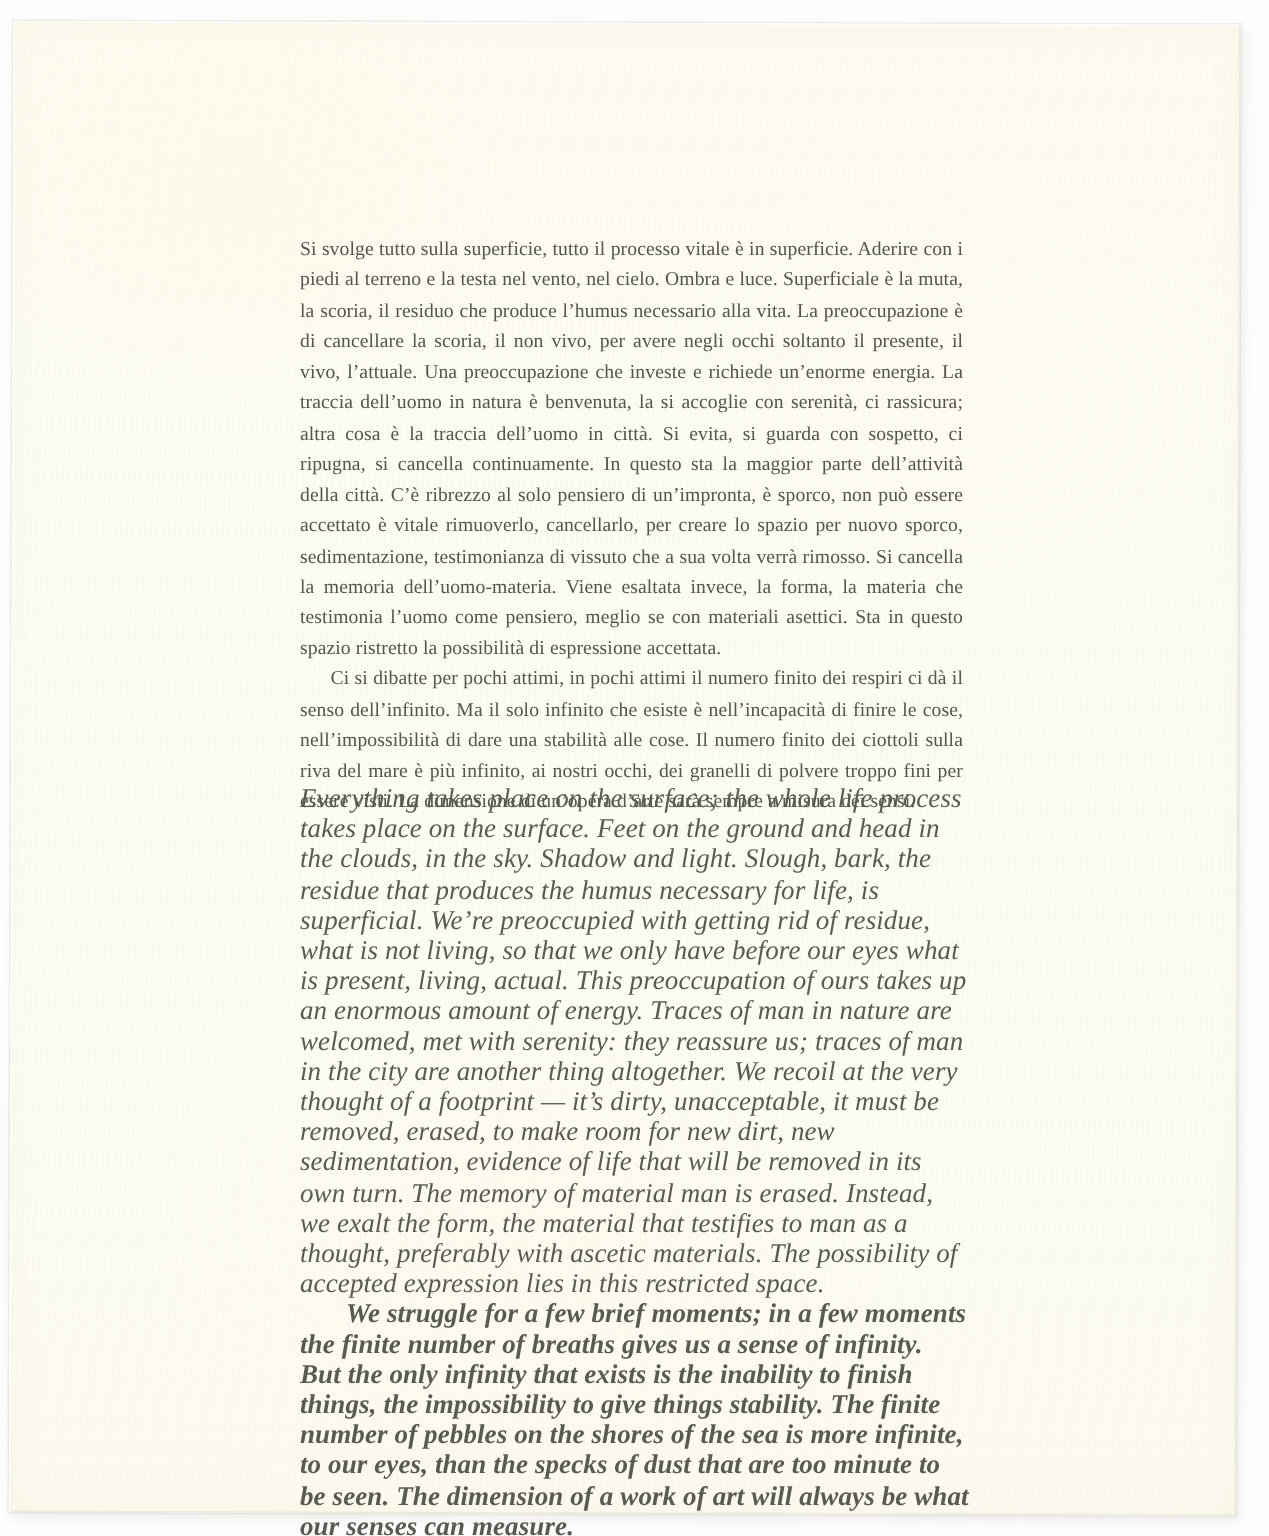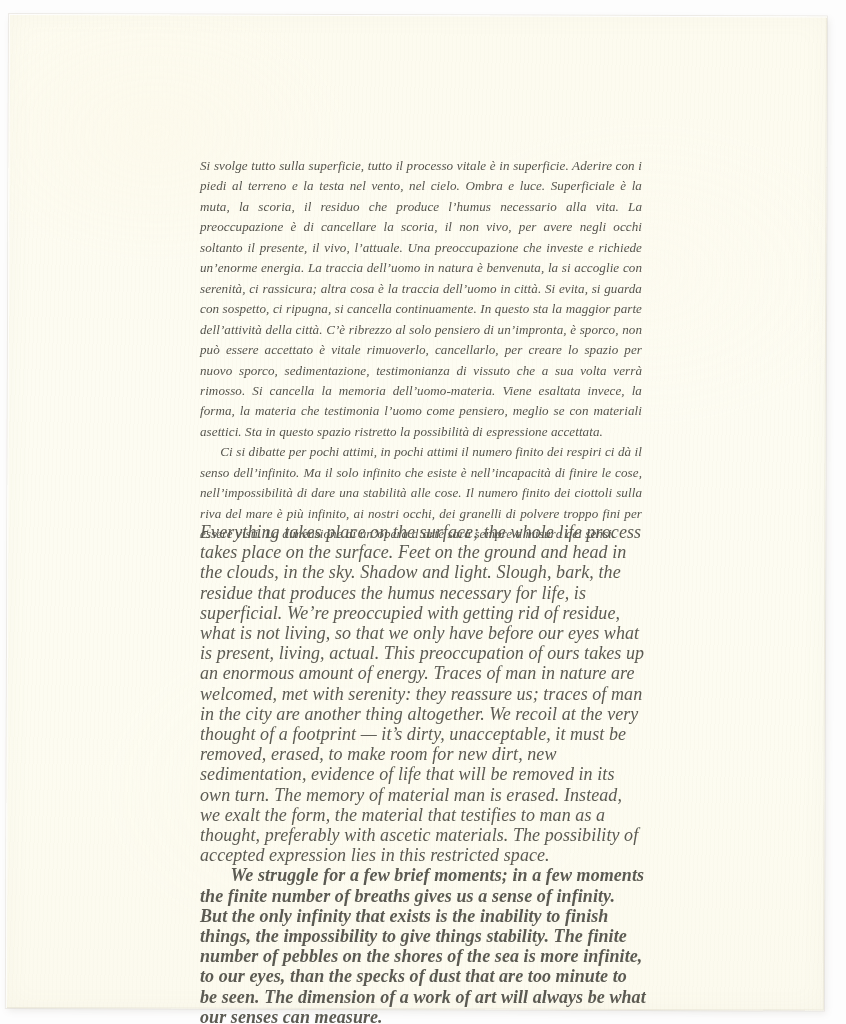--- a/index.html
+++ b/index.html
@@ -68,21 +68,20 @@
     box-shadow: inset -1px -1px 0 rgba(228,224,208,0.55);
   }
 
   
   .text-column {
     position: absolute;
     left: 191px;
     top: 142px;
     width: 442px;
     color: #55544d;
-    font-style: italic;
   }
 
   .para {
     margin: 0;
     font-size: 13.1px;
     line-height: 20.45px;
     text-align: justify;
     text-indent: 0;
     letter-spacing: 0.005em;
     word-spacing: 0.005em;

